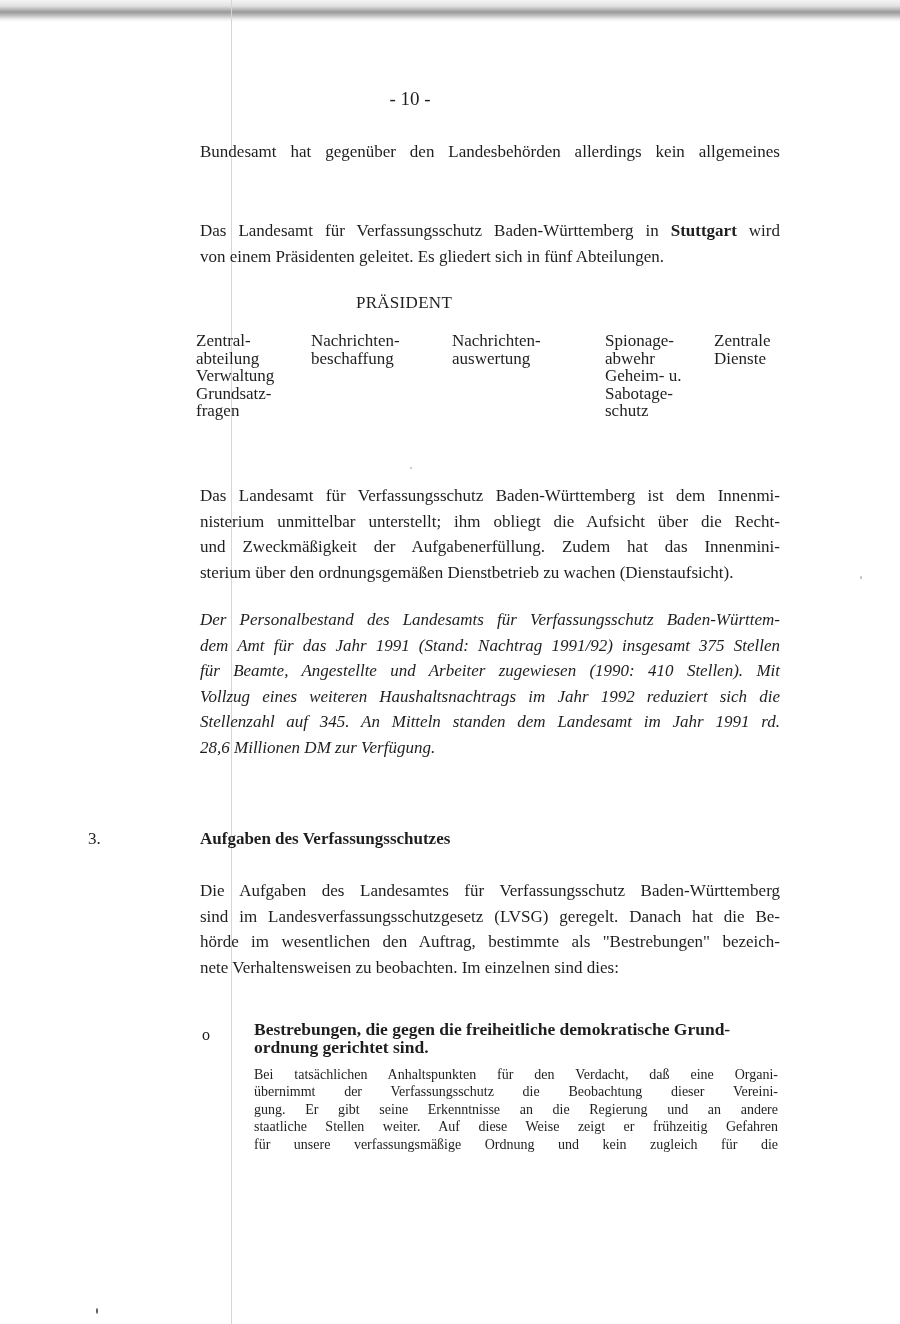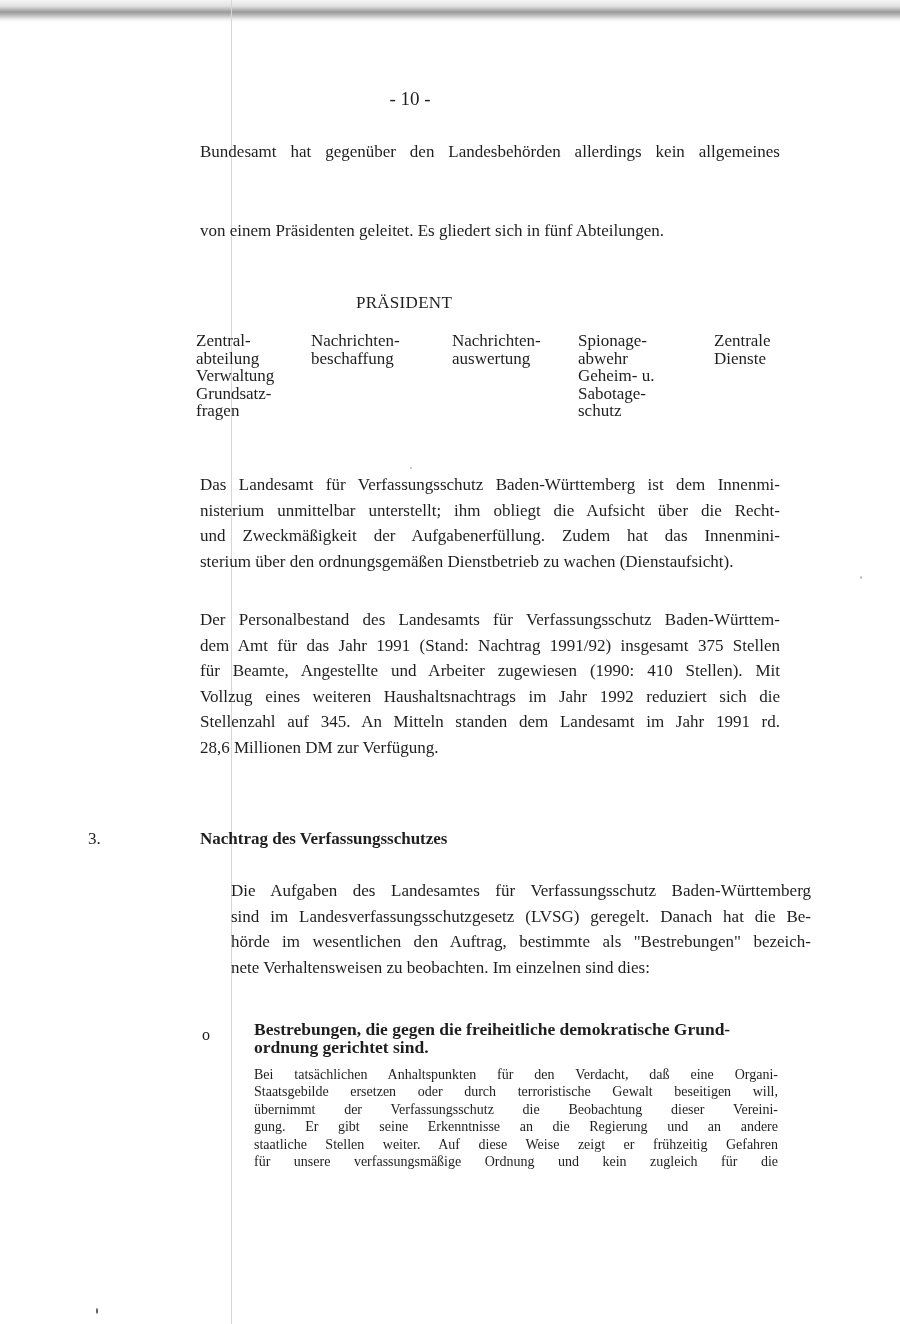--- a/index.html
+++ b/index.html
@@ -33,86 +33,86 @@
 <div class="top-shadow"></div>
 <div class="fold-line"></div>
 
 <div class="page-number">- 10 -</div>
 
 <p class="para" style="top:139px;">
   <span class="line">Bundesamt hat gegenüber den Landesbehörden allerdings kein allgemeines</span>
 </p>
 
 <p class="para" style="top:218px;">
+  <span class="line"><span style="white-space:pre;">Das Landesamt für Verfassungsschutz Baden-Württemberg in </span><span class="bold">Stuttgart</span><span style="white-space:pre;"> wird</span></span>
   <span class="line last">von einem Präsidenten geleitet. Es gliedert sich in fünf Abteilungen.</span>
 </p>
 
 <div class="org-title">PRÄSIDENT</div>
 
 <div class="org-col" style="left:196px;">
   <div>Zentral-</div>
   <div>abteilung</div>
   <div>Verwaltung</div>
   <div>Grundsatz-</div>
   <div>fragen</div>
 </div>
 <div class="org-col" style="left:311px;">
   <div>Nachrichten-</div>
   <div>beschaffung</div>
 </div>
 <div class="org-col" style="left:452px;">
   <div>Nachrichten-</div>
   <div>auswertung</div>
 </div>
-<div class="org-col" style="left:578px;">
+<div class="org-col" style="left:605px;">
   <div>Spionage-</div>
   <div>abwehr</div>
   <div>Geheim- u.</div>
   <div>Sabotage-</div>
   <div>schutz</div>
 </div>
 <div class="org-col" style="left:714px;">
   <div>Zentrale</div>
   <div>Dienste</div>
 </div>
 
-<p class="para" style="top:472px;">
+<p class="para" style="top:483px;">
   <span class="line">Das Landesamt für Verfassungsschutz Baden-Württemberg ist dem Innenmi-</span>
   <span class="line">nisterium unmittelbar unterstellt; ihm obliegt die Aufsicht über die Recht-</span>
   <span class="line">und Zweckmäßigkeit der Aufgabenerfüllung. Zudem hat das Innenmini-</span>
   <span class="line last">sterium über den ordnungsgemäßen Dienstbetrieb zu wachen (Dienstaufsicht).</span>
 </p>
 
-<p class="para" style="top:607px;">
+<p class="para" style="top:607px;font-style:italic;">
   <span class="line">Der Personalbestand des Landesamts für Verfassungsschutz Baden-Württem-</span>
   <span class="line">dem Amt für das Jahr 1991 (Stand: Nachtrag 1991/92) insgesamt 375 Stellen</span>
   <span class="line">für Beamte, Angestellte und Arbeiter zugewiesen (1990: 410 Stellen). Mit</span>
   <span class="line">Vollzug eines weiteren Haushaltsnachtrags im Jahr 1992 reduziert sich die</span>
   <span class="line">Stellenzahl auf 345. An Mitteln standen dem Landesamt im Jahr 1991 rd.</span>
   <span class="line last">28,6 Millionen DM zur Verfügung.</span>
 </p>
 
 <div class="section-num">3.</div>
-<div class="section-title">Nachtrag des Verfassungsschutzes</div>
+<div class="section-title">Aufgaben des Verfassungsschutzes</div>
 
-<p class="para" style="top:878px;margin-left:31px;">
+<p class="para" style="top:878px;">
   <span class="line">Die Aufgaben des Landesamtes für Verfassungsschutz Baden-Württemberg</span>
   <span class="line">sind im Landesverfassungsschutzgesetz (LVSG) geregelt. Danach hat die Be-</span>
   <span class="line">hörde im wesentlichen den Auftrag, bestimmte als "Bestrebungen" bezeich-</span>
   <span class="line last">nete Verhaltensweisen zu beobachten. Im einzelnen sind dies:</span>
 </p>
 
 <div class="bullet">o</div>
 <div class="bullet-title">
   <div>Bestrebungen, die gegen die freiheitliche demokratische Grund-</div>
   <div>ordnung gerichtet sind.</div>
 </div>
 <div class="small-para">
   <span class="line">Bei tatsächlichen Anhaltspunkten für den Verdacht, daß eine Organi-</span>
-  <span class="line">Staatsgebilde ersetzen oder durch terroristische Gewalt beseitigen will,</span>
   <span class="line">übernimmt der Verfassungsschutz die Beobachtung dieser Vereini-</span>
   <span class="line">gung. Er gibt seine Erkenntnisse an die Regierung und an andere</span>
   <span class="line">staatliche Stellen weiter. Auf diese Weise zeigt er frühzeitig Gefahren</span>
   <span class="line">für unsere verfassungsmäßige Ordnung und kein zugleich für die</span>
 </div>
 
 <div class="speck" style="left:96px;top:1308px;width:2px;height:6px;background:#555;"></div>
 <div class="speck" style="left:860px;top:576px;width:2px;height:3px;"></div>
 <div class="speck" style="left:410px;top:467px;width:2px;height:2px;"></div>
 

